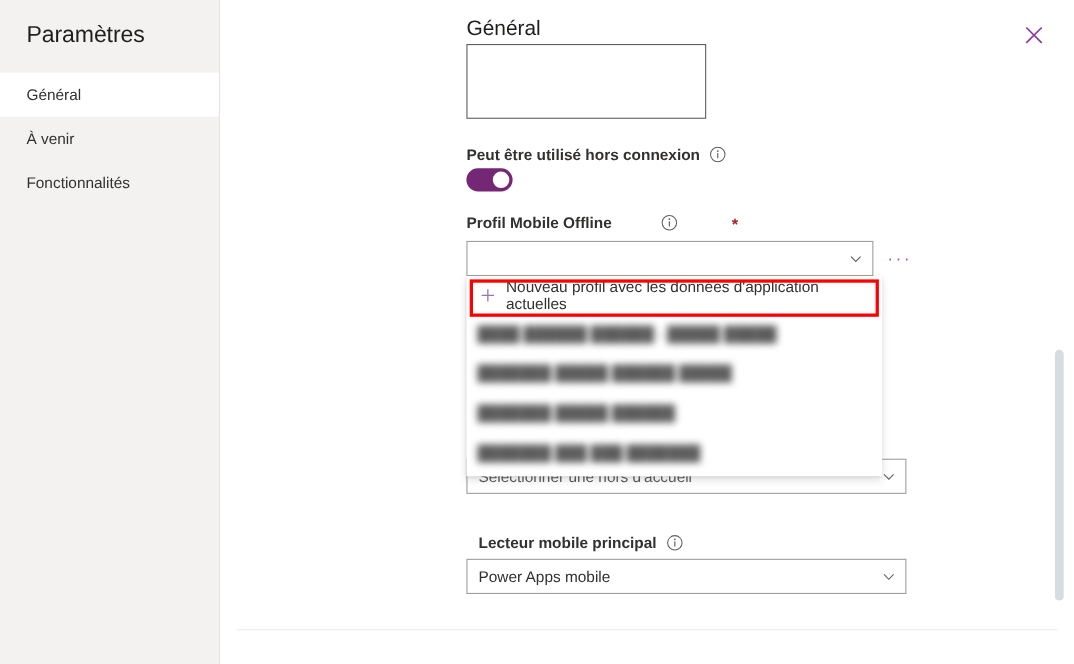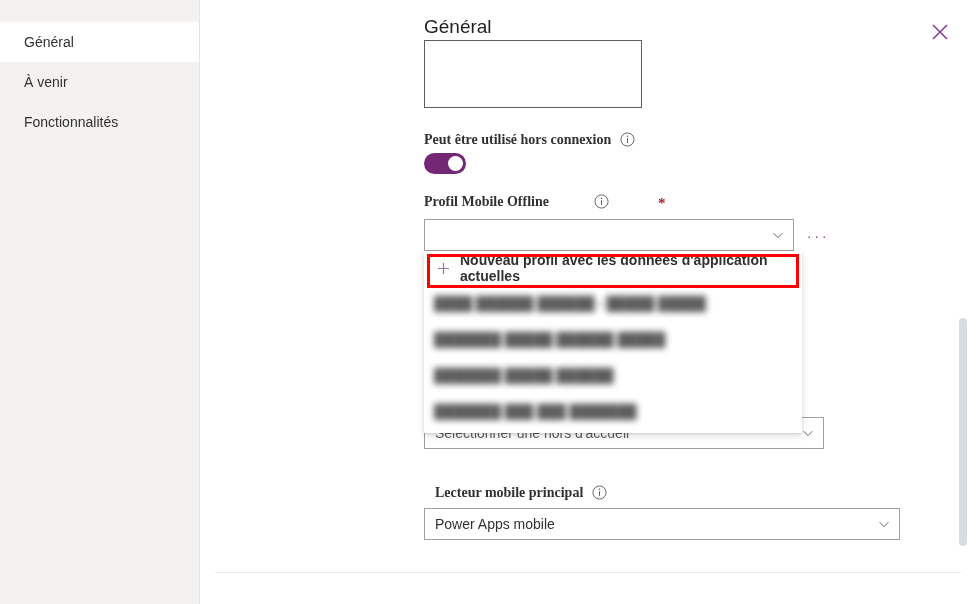--- a/index.html
+++ b/index.html
@@ -106,23 +106,22 @@
     box-sizing: border-box;
     background: #ffffff;
   }
 
   .field-label {
     position: absolute;
     font-size: 14px;
     color: #323130;
     font-weight: 600;
     display: flex;
-    align-items: flex-start;
+    align-items: center;
     white-space: nowrap;
-    font-family: Liberation Serif, serif;
   }
   .info-icon {
     display: inline-flex;
     margin-left: 9px;
     align-items: center;
   }
   .req-star {
     color: #a4262c;
     margin-left: 13px;
     font-size: 15px;
@@ -169,21 +168,21 @@
   }
   .combo .val {
     flex: 1 1 auto;
     overflow: hidden;
     white-space: nowrap;
   }
   .combo .chev { flex: 0 0 auto; display: flex; align-items: center; }
 
   #profile-combo { left: 0; top: 219px; width: 370px; }
   #homepage-combo { left: 0; top: 417px; width: 400px; }
-  #player-combo  { left: 0; top: 508px; width: 476px; }
+  #player-combo  { left: 0; top: 508px; width: 400px; }
 
   .ellipsis-btn {
     position: absolute;
     left: 380px;
     top: 219px;
     width: 28px;
     height: 32px;
     display: flex;
     align-items: center;
     justify-content: center;
@@ -209,21 +208,20 @@
   }
   .dd-option {
     height: 36px;
     display: flex;
     align-items: center;
     padding-left: 10px;
     font-size: 14px;
     color: #323130;
     cursor: pointer;
     box-sizing: border-box;
-    font-weight: bold;
   }
   .dd-option.first {
     height: 34px;
   }
   .dd-plus {
     width: 18px;
     display: flex;
     align-items: center;
     justify-content: center;
     margin-right: 8px;
@@ -278,20 +276,21 @@
     background: #d6dde1;
     cursor: pointer;
   }
 </style>
 </head>
 <body>
 
 <div class="app">
 
   <div class="sidebar">
+    <div class="sidebar-title">Paramètres</div>
     <div class="nav-list">
       <div class="nav-item selected">
         <span>Général</span>
       </div>
       <div class="nav-item">
         <span>À venir</span>
       </div>
       <div class="nav-item">
         <span>Fonctionnalités</span>
       </div>

